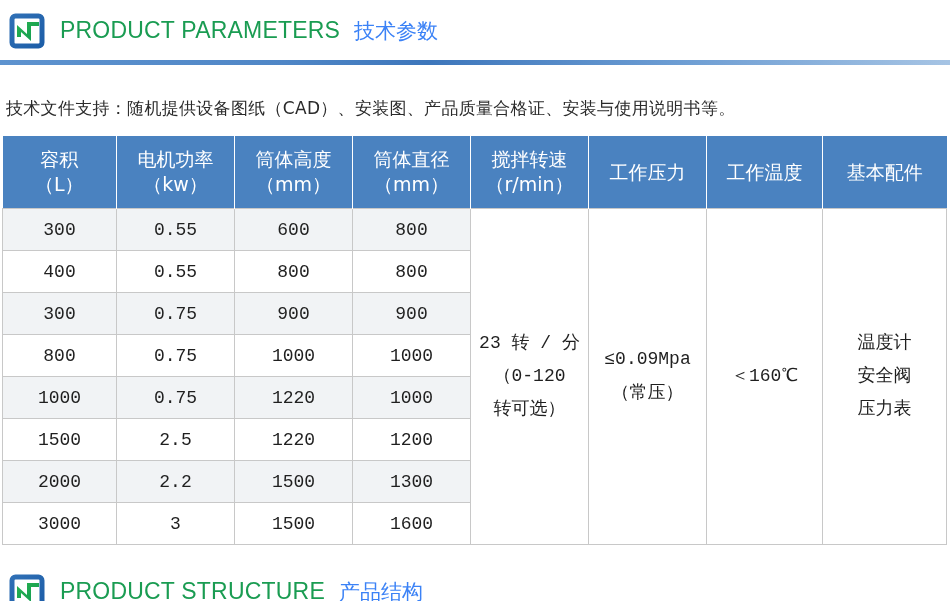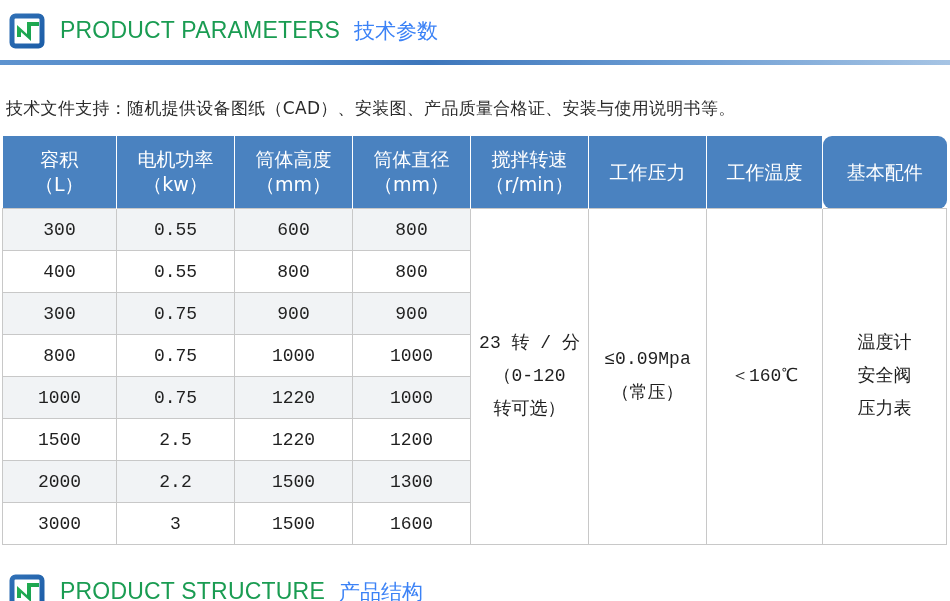--- a/index.html
+++ b/index.html
@@ -88,21 +88,21 @@
     background: #4a82c0;
     color: #ffffff;
     font-weight: 400;
     font-size: 19px;
     height: 64px;
     padding: 4px 2px;
     border-right: 1px solid #ffffff;
     line-height: 1.3;
     font-family: "DejaVu Sans", "Liberation Sans", sans-serif;
   }
-  table.spec thead th:last-child { border-right: none; border-radius: 9px; }
+  table.spec thead th:last-child { border-right: none; }
   table.spec thead th .l2 { display: block; }
 
   table.spec tbody td {
     font-size: 18px;
     height: 39px;
     color: #1f1f1f;
     border: 1px solid #c8c8c8;
     font-family: Liberation Mono, monospace;
   }
   table.spec tbody tr.alt td.num { background: #f1f3f5; }

